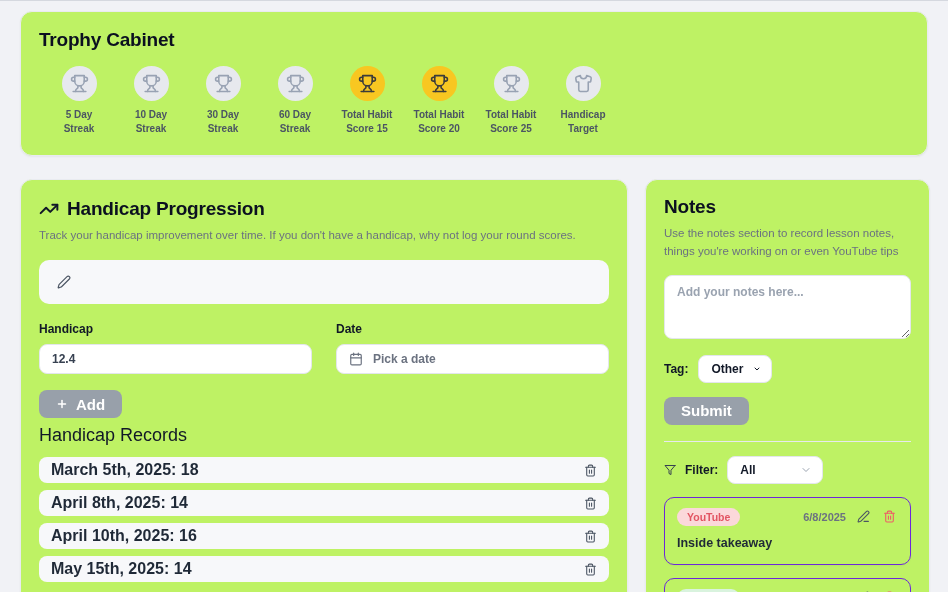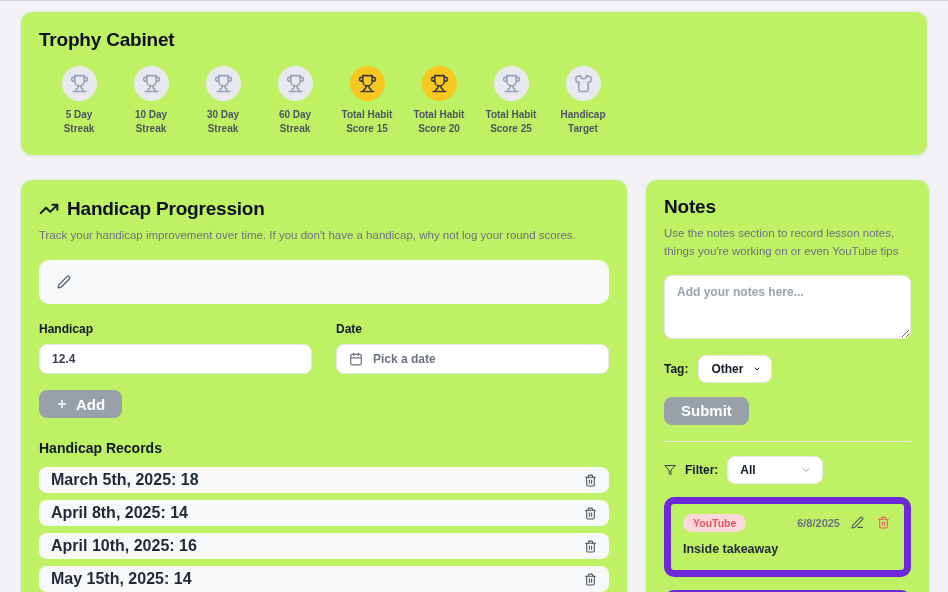--- a/index.html
+++ b/index.html
@@ -62,21 +62,21 @@
     padding:0 12px; display:flex; align-items:center; gap:10px; background:#fff; cursor:pointer;
   }
   .date-input svg { width:14px; height:14px; color:#6b7280; }
   .date-placeholder { font-size:12px; color:#6b7280; font-weight:600; }
   .gray-btn {
     margin-top:16px; display:inline-flex; align-items:center; gap:8px;
     background:#98a0aa; color:#fff; border:none; border-radius:8px;
     height:28px; padding:12px 17px; font-size:15px; font-weight:700; font-family:inherit; cursor:pointer;
   }
   .gray-btn svg { width:12px; height:12px; }
-  .records-title { margin-top:22px; font-size:14px; font-weight:700; color:#111827; }
+  .records-title { margin-top:7px; font-size:18px; font-weight:400; color:#111827; }
   .records { margin-top:11px; }
   .record-row {
     height:26px; background:#f7f8fa; border-radius:8px; margin-bottom:7px;
     display:flex; align-items:center; justify-content:space-between; padding:0 10px 0 12px;
   }
   .record-text { font-size:16px; font-weight:600; color:#1f2937; }
   .record-row .icon-btn svg { width:13px; height:13px; }
   
   .notes-textarea {
     margin-top:14px; width:100%; height:64px; border:1px solid #e3e6ec; border-radius:8px;
@@ -94,21 +94,21 @@
   .select-box svg { width:12px; height:12px; }
   .tag-select { width:74px; }
   .tag-select svg { color:#111827; }
   .submit-btn { margin-top:14px; }
   .divider { border:none; border-top:1px solid #e7e9ee; margin:16px 0 14px; }
   .filter-row { display:flex; align-items:center; gap:9px; }
   .filter-row > svg { width:12px; height:12px; color:#374151; }
   .filter-select { width:96px;gap:44px; }
   .filter-select svg { color:#9aa3b0; }
   .note-card {
-    margin-top:13px; border:7px solid #6d28d9; border-radius:10px;
+    margin-top:13px; border:1px solid #6d28d9; border-radius:10px;
     padding:10px 12px 11px; box-shadow:0 1px 2px rgba(16,24,40,.04);
   }
   .note-head { display:flex; align-items:center; justify-content:space-between; }
   .note-pill { font-size:10.5px; font-weight:700; padding:3px 10px; border-radius:999px; }
   .note-meta { display:flex; align-items:center; gap:9px; }
   .note-date { font-size:11px; font-weight:600; color:#6b7280; }
   .note-meta .icon-btn svg { width:13px; height:13px; }
   .icon-btn.danger { color:#ee5d66; }
   .note-text { margin-top:8px; font-size:12.5px; font-weight:600; color:#1f2937; line-height:1.5; }
 </style>

